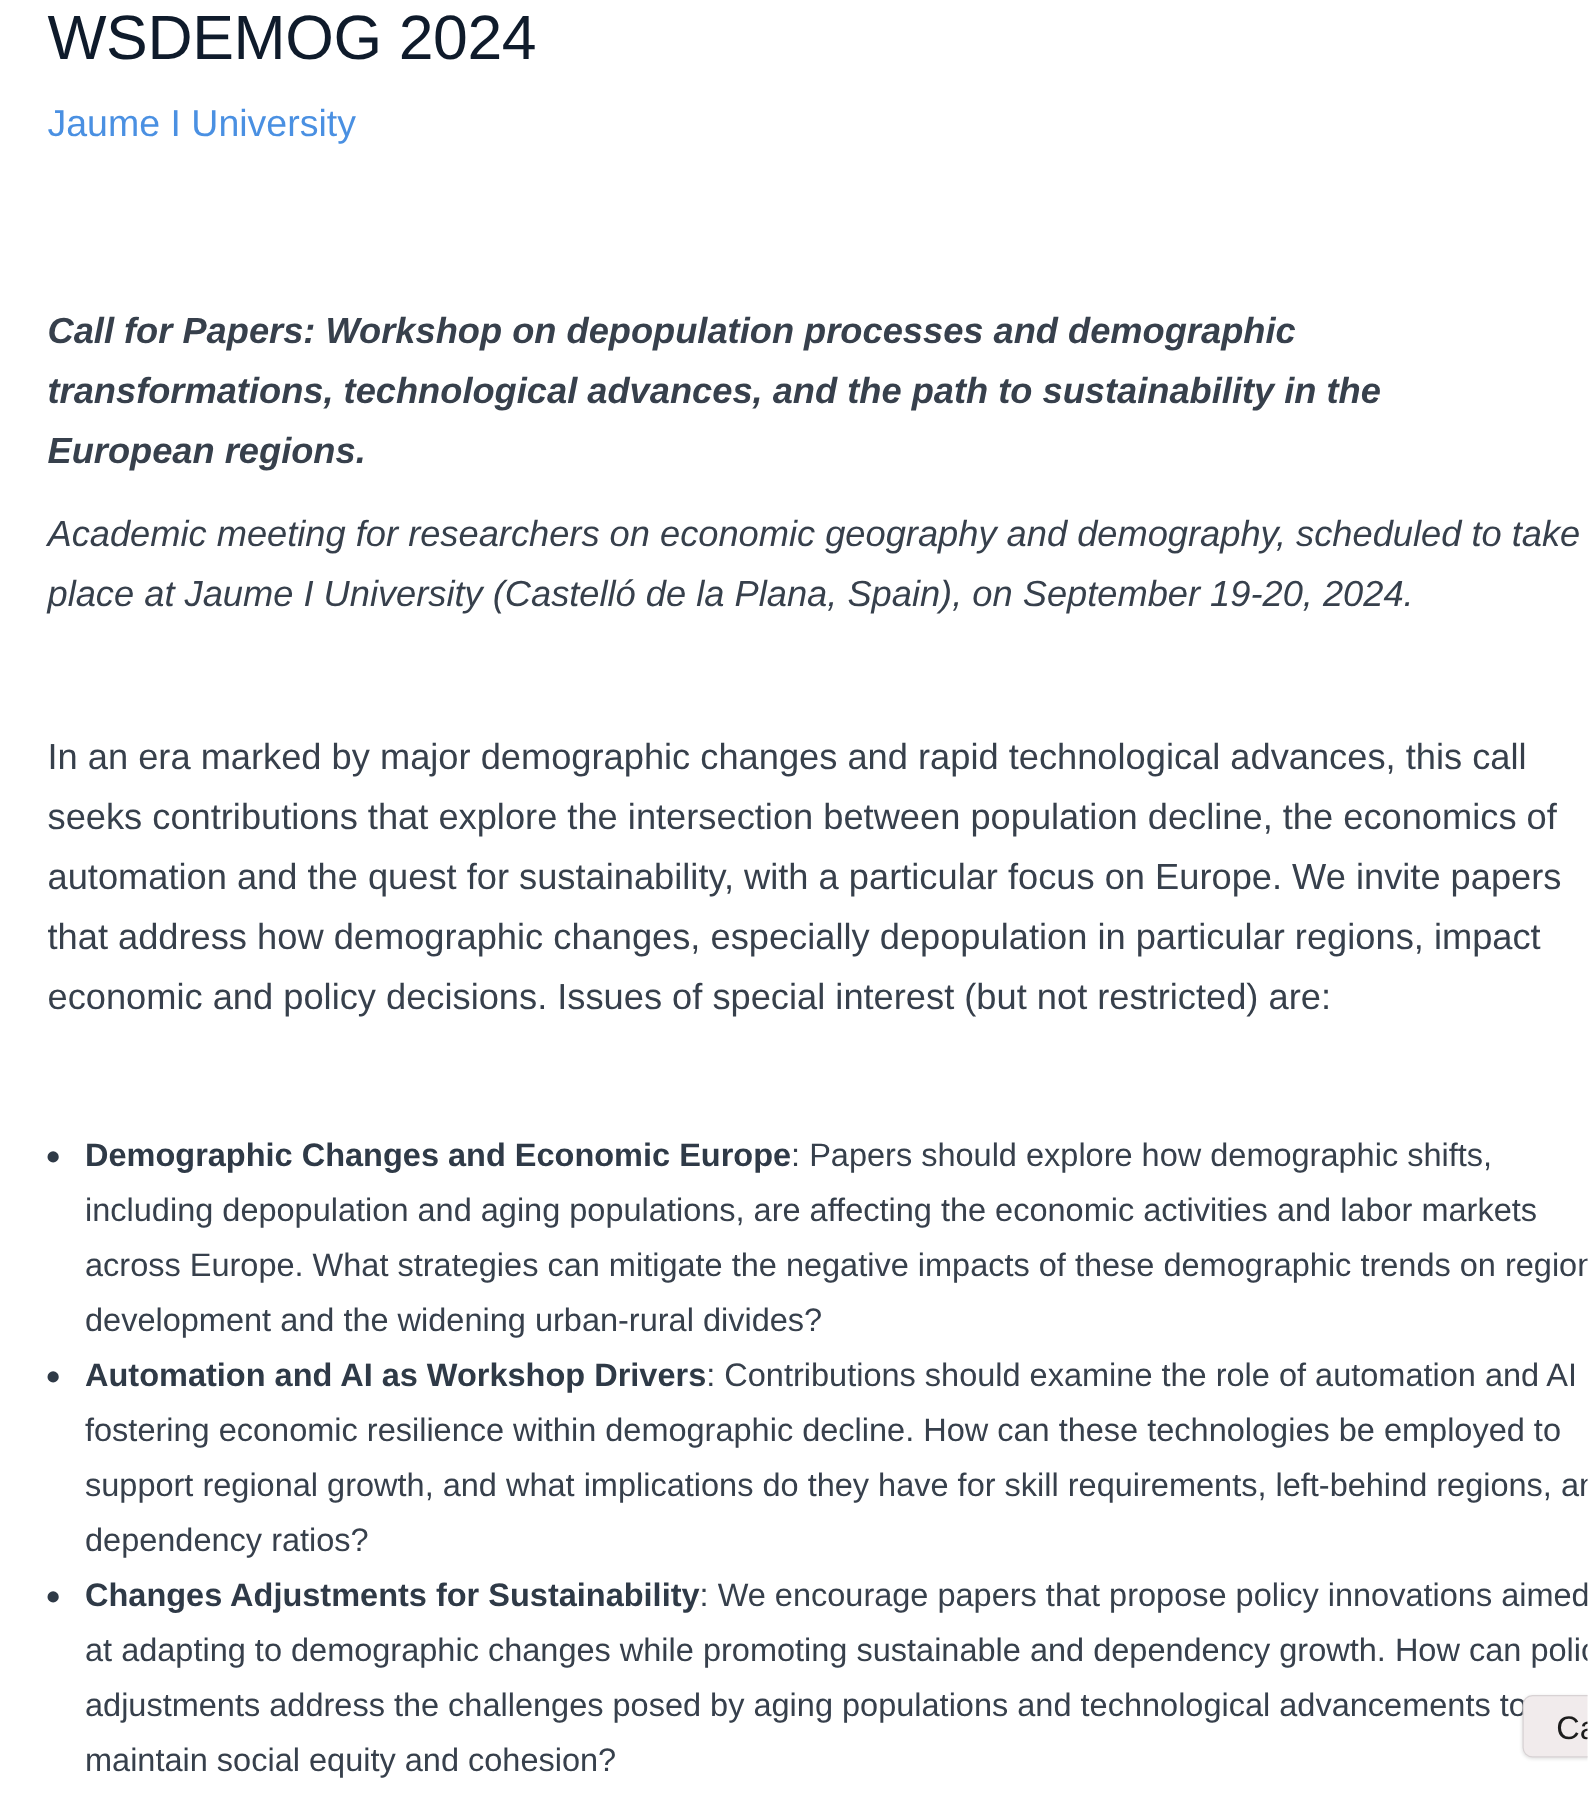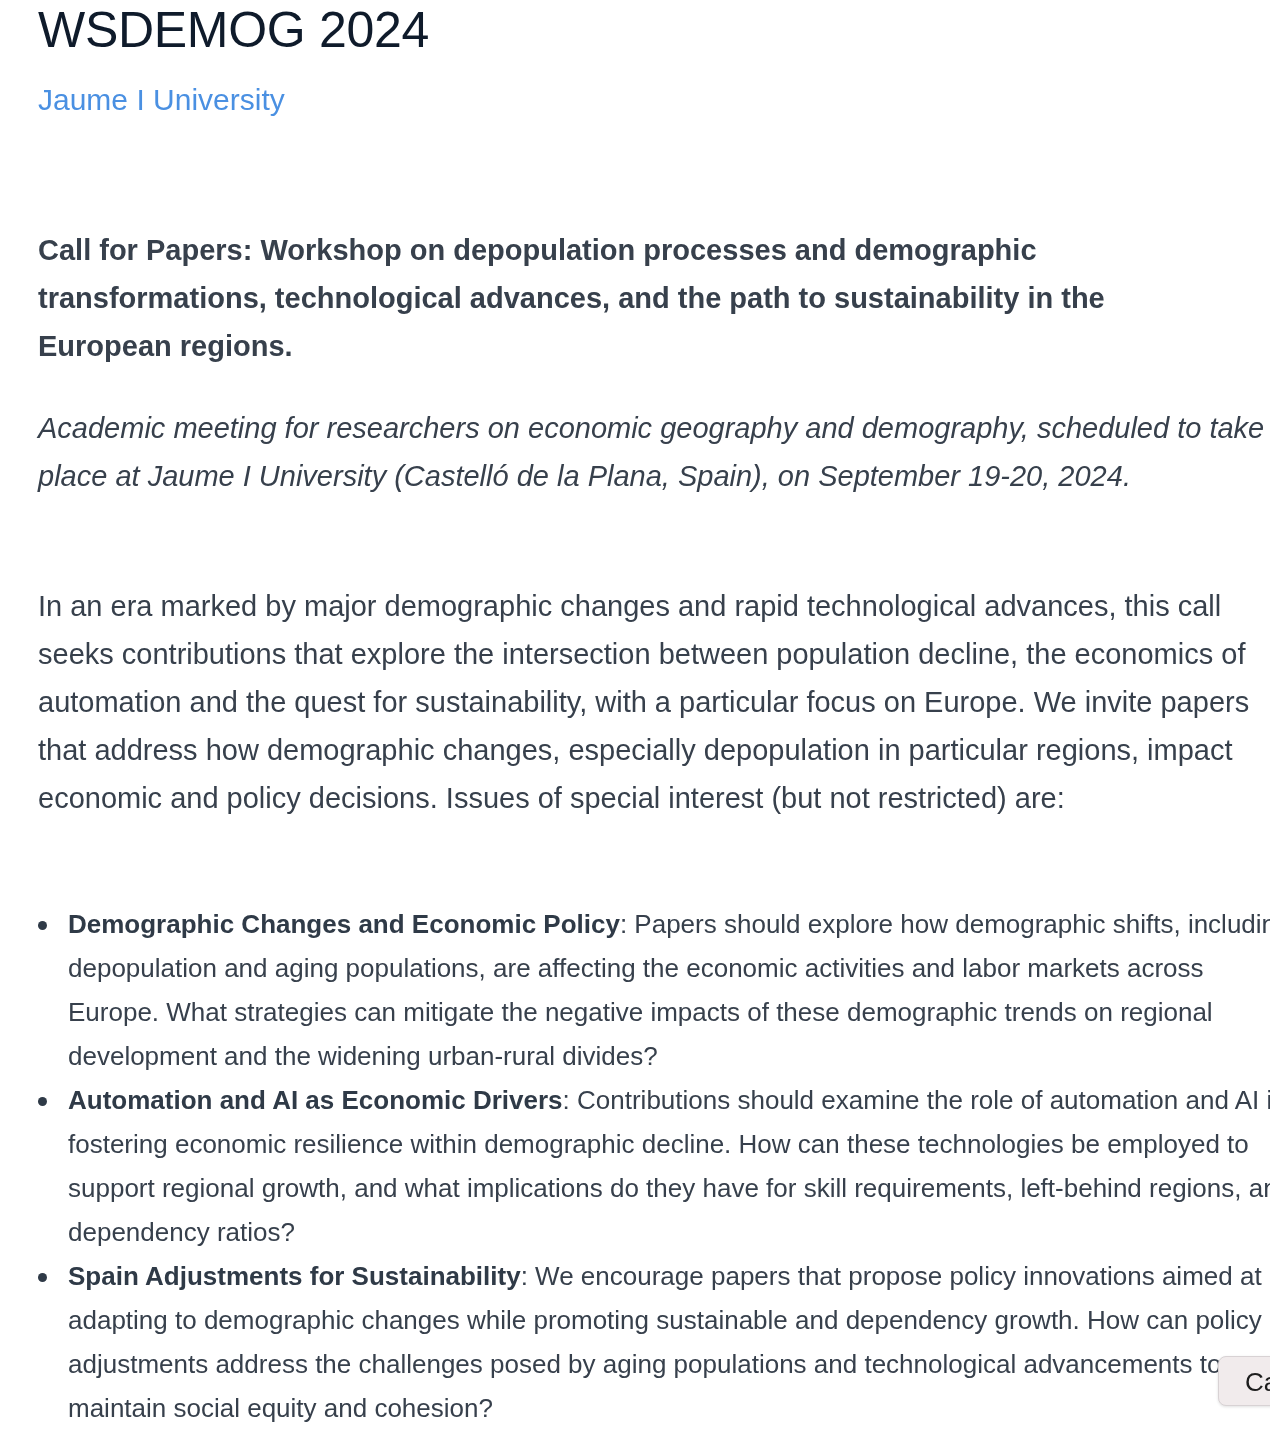--- a/index.html
+++ b/index.html
@@ -3,22 +3,22 @@
 <meta charset="utf-8">
 <style>
   html, body { margin: 0; padding: 0; background: #ffffff; }
   body { width: 1270px; height: 1446px; overflow: hidden; position: relative;
          font-family: "Liberation Sans", "DejaVu Sans", sans-serif; color: #37404c; }
   .wrap { position: absolute; left: 38px; top: 0; width: 1240px; }
   .title { margin: 0; padding-top: 2px; font-size: 50px; font-weight: 400; color: #0f1b2b;
            line-height: 56px; letter-spacing: -0.3px; }
   .subtitle { display: block; margin-top: 24px; font-size: 30px; line-height: 36px; color: #4a90e2;
               text-decoration: none; }
-  .cfp { margin: 0; position: absolute; top: 226px; left: 0; width: 1200px;
-         font-size: 29px; line-height: 48px; font-weight: 700; color: #37404c; }
+  .cfp { margin: 0; position: absolute; top: 241px; left: 0; width: 1200px;
+         font-size: 29px; line-height: 48px; font-weight: 700; font-style: italic; color: #37404c; }
   .meeting { margin: 0; position: absolute; top: 404px; left: 0; width: 1240px;
              font-size: 29px; line-height: 48px; font-style: italic; color: #37404c; }
   .intro { margin: 0; position: absolute; top: 582px; left: 0; width: 1240px;
            font-size: 29px; line-height: 48px; color: #37404c; }
   .topics { position: absolute; top: 902px; left: 0; width: 1232px; margin: 0; padding: 0 0 0 30px;
             list-style: none; }
   .topics li { position: relative; font-size: 26px; line-height: 44px; color: #37404c; }
   .topics li .bullet { position: absolute; left: -30px; top: 19px; width: 9px; height: 9px;
                        border-radius: 50%; background: #2f3a47; }
   .topics li b { font-weight: 700; color: #2f3a47; }
@@ -34,24 +34,24 @@
 <div class="wrap">
   <h1 class="title">WSDEMOG 2024</h1>
   <a class="subtitle">Jaume I University</a>
 
   <p class="cfp">Call for Papers: Workshop on depopulation processes and demographic transformations, technological advances, and the path to sustainability in the European regions.</p>
   <p class="meeting">Academic meeting for researchers on economic geography and demography, scheduled to take place at Jaume I University (Castelló de la Plana, Spain), on September 19-20, 2024.</p>
   <p class="intro">In an era marked by major demographic changes and rapid technological advances, this call seeks contributions that explore the intersection between population decline, the economics of automation and the quest for sustainability, with a particular focus on Europe. We invite papers that address how demographic changes, especially depopulation in particular regions, impact economic and policy decisions. Issues of special interest (but not restricted) are:</p>
 
   <ul class="topics">
     <li>
-      <span class="bullet"></span><b>Demographic Changes and Economic Policy</b><span>: Papers should explore how demographic shifts, including depopulation and aging populations, are affecting the economic activities and labor markets across Europe. What strategies can mitigate the negative impacts of these demographic trends on regional development and the widening urban-rural divides?</span>
+      <span class="bullet"></span><b>Demographic Changes and Economic Europe</b><span>: Papers should explore how demographic shifts, including depopulation and aging populations, are affecting the economic activities and labor markets across Europe. What strategies can mitigate the negative impacts of these demographic trends on regional development and the widening urban-rural divides?</span>
     </li>
     <li>
-      <span class="bullet"></span><b>Automation and AI as Economic Drivers</b><span>: Contributions should examine the role of automation and AI in fostering economic resilience within demographic decline. How can these technologies be employed to support regional growth, and what implications do they have for skill requirements, left-behind regions, and dependency ratios?</span>
+      <span class="bullet"></span><b>Automation and AI as Workshop Drivers</b><span>: Contributions should examine the role of automation and AI in fostering economic resilience within demographic decline. How can these technologies be employed to support regional growth, and what implications do they have for skill requirements, left-behind regions, and dependency ratios?</span>
     </li>
     <li>
-      <span class="bullet"></span><b>Spain Adjustments for Sustainability</b><span>: We encourage papers that propose policy innovations aimed at adapting to demographic changes while promoting sustainable and dependency growth. How can policy adjustments address the challenges posed by aging populations and technological advancements to maintain social equity and cohesion?</span>
+      <span class="bullet"></span><b>Changes Adjustments for Sustainability</b><span>: We encourage papers that propose policy innovations aimed at adapting to demographic changes while promoting sustainable and dependency growth. How can policy adjustments address the challenges posed by aging populations and technological advancements to maintain social equity and cohesion?</span>
     </li>
   </ul>
 </div>
 
 <div class="float-btn">Ca</div>
 
 </body></html>

